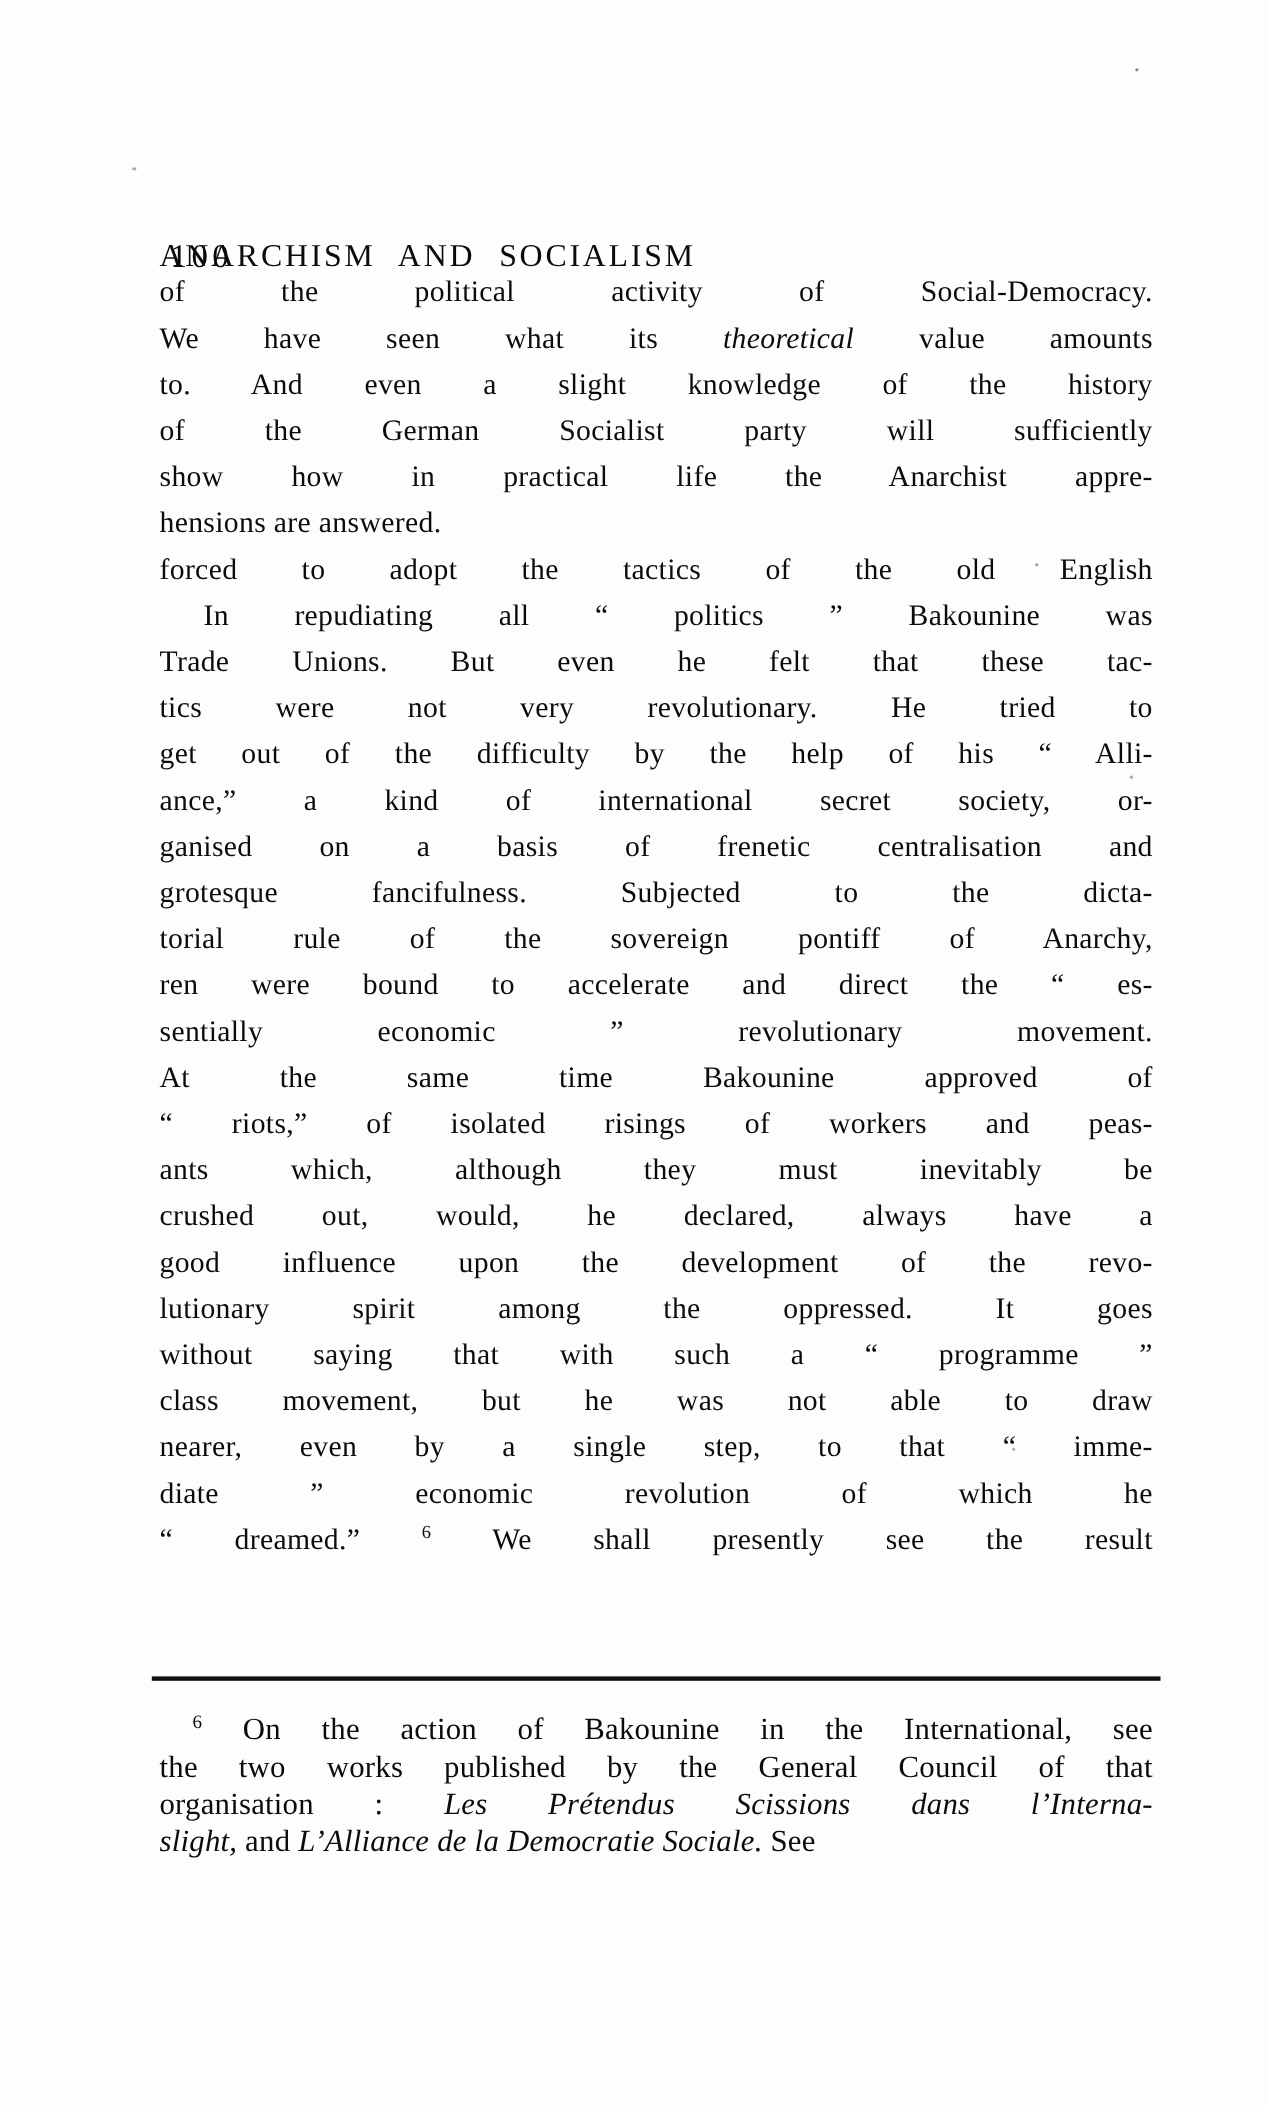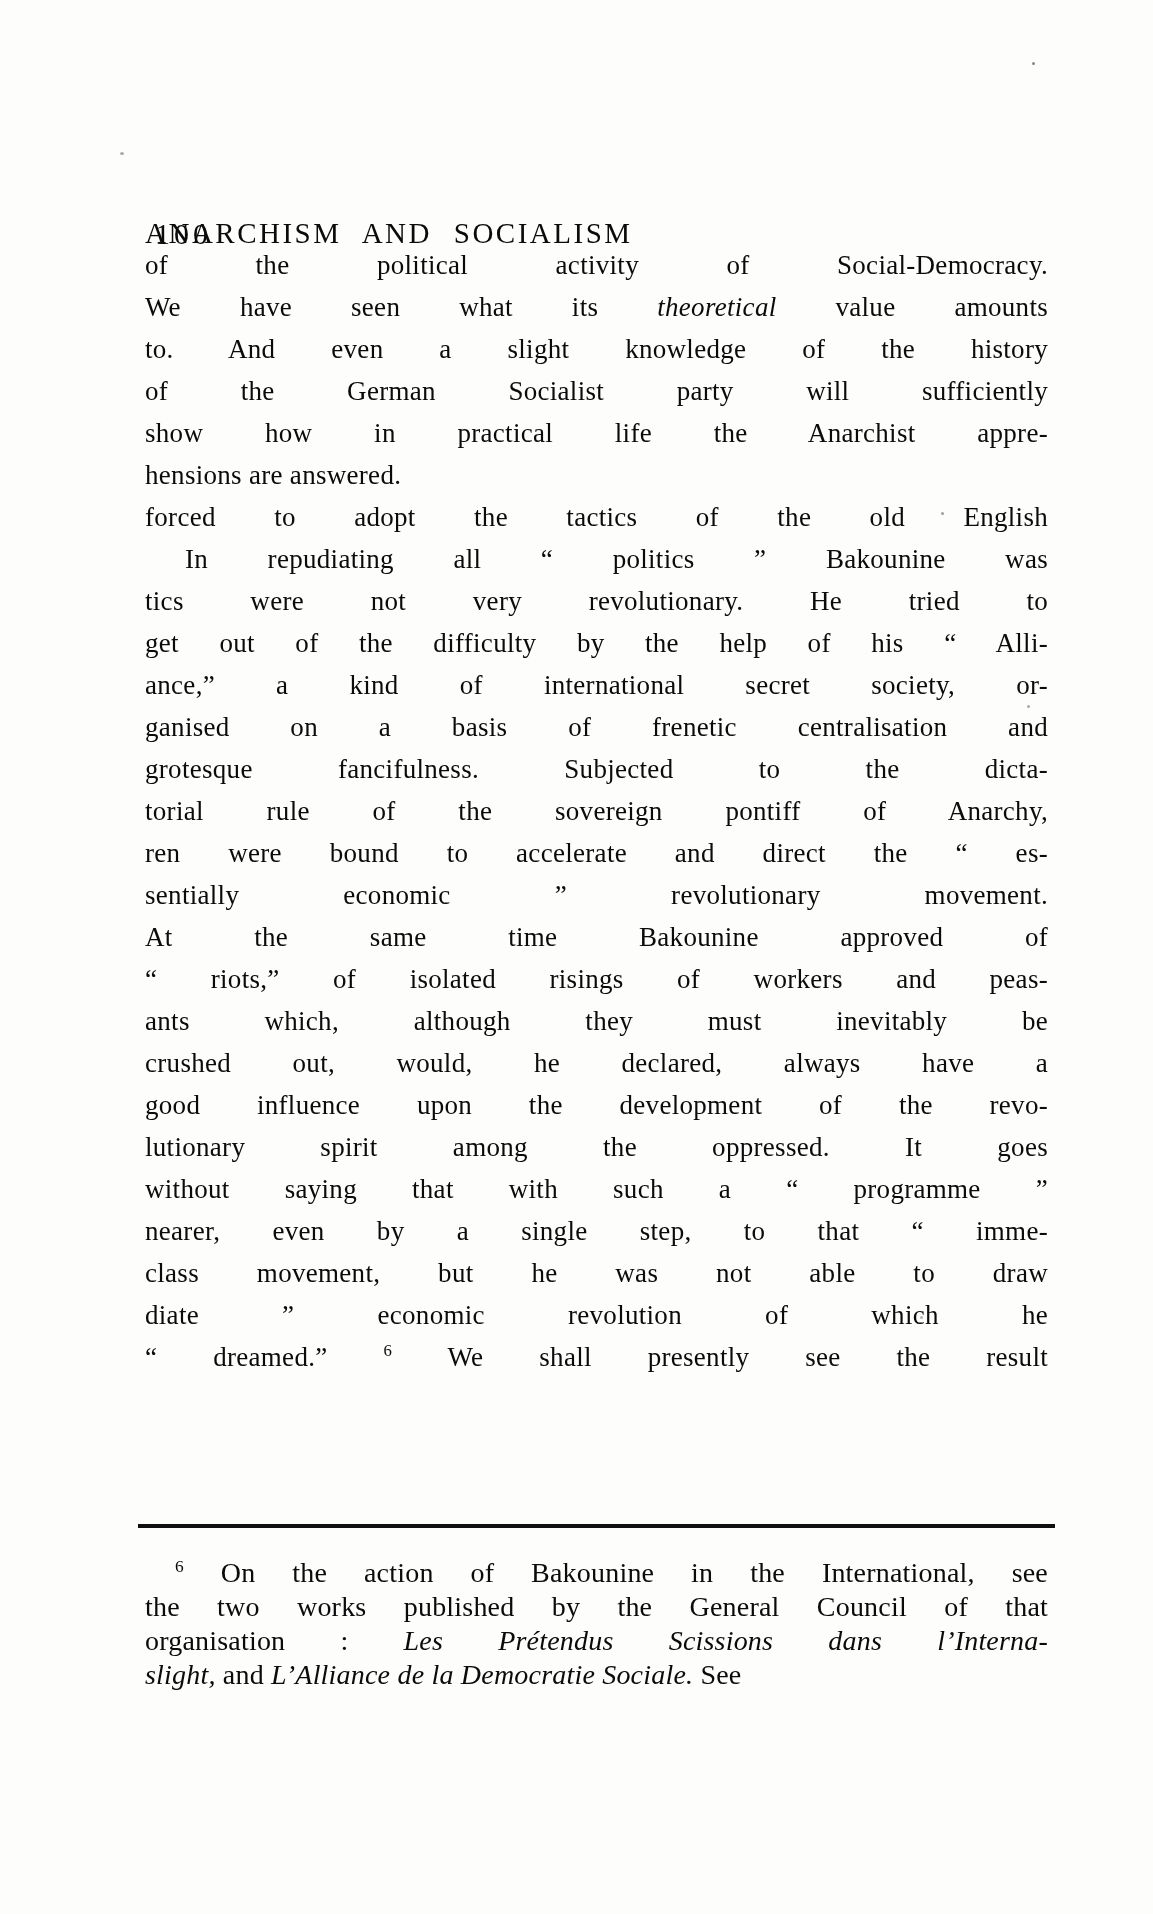--- a/index.html
+++ b/index.html
@@ -83,37 +83,38 @@
 
   <div class="body-text" id="body-text">
       <div class="line"><span>of the political activity of Social-Democracy.</span></div>
       <div class="line"><span>We have seen what its </span><span class="it">theoretical</span><span> value amounts</span></div>
       <div class="line"><span>to.  And even a slight knowledge of the history</span></div>
       <div class="line"><span>of the German Socialist party will sufficiently</span></div>
       <div class="line"><span>show how in practical life the Anarchist appre-</span></div>
       <div class="line end"><span>hensions are answered.</span></div>
       <div class="line"><span>forced to adopt the tactics of the old English</span></div>
       <div class="line indent"><span>In repudiating all “ politics ” Bakounine was</span></div>
+      <div class="line"><span>Trade Unions.  But even he felt that these tac-</span></div>
       <div class="line"><span>tics were not very revolutionary.  He tried to</span></div>
       <div class="line"><span>get out of the difficulty by the help of his “ Alli-</span></div>
       <div class="line"><span>ance,” a kind of international secret society, or-</span></div>
       <div class="line"><span>ganised on a basis of frenetic centralisation and</span></div>
       <div class="line"><span>grotesque fancifulness.  Subjected to the dicta-</span></div>
       <div class="line"><span>torial rule of the sovereign pontiff of Anarchy,</span></div>
       <div class="line"><span>ren were bound to accelerate and direct the “ es-</span></div>
       <div class="line"><span>sentially economic ” revolutionary movement.</span></div>
       <div class="line"><span>At the same time Bakounine approved of</span></div>
       <div class="line"><span>“ riots,” of isolated risings of workers and peas-</span></div>
       <div class="line"><span>ants which, although they must inevitably be</span></div>
       <div class="line"><span>crushed out, would, he declared, always have a</span></div>
       <div class="line"><span>good influence upon the development of the revo-</span></div>
       <div class="line"><span>lutionary spirit among the oppressed.  It goes</span></div>
       <div class="line"><span>without saying that with such a “ programme ”</span></div>
+      <div class="line"><span>class movement, but he was not able to draw</span></div>
       <div class="line"><span>nearer, even by a single step, to that “ imme-</span></div>
-      <div class="line"><span>class movement, but he was not able to draw</span></div>
       <div class="line"><span>diate ” economic revolution of which he</span></div>
       <div class="line"><span>“ dreamed.” </span><span class="sup">6</span><span>  We shall presently see the result</span></div>
     </div>
 
   <div class="footnote-rule"></div>
 
   <div class="footnote" id="footnote">
       <div class="line indent"><span class="sup">6</span><span> On the action of Bakounine in the International, see</span></div>
       <div class="line"><span>the two works published by the General Council of that</span></div>
       <div class="line"><span>organisation : </span><span class="it">Les Prétendus Scissions dans l’Interna-</span></div>

